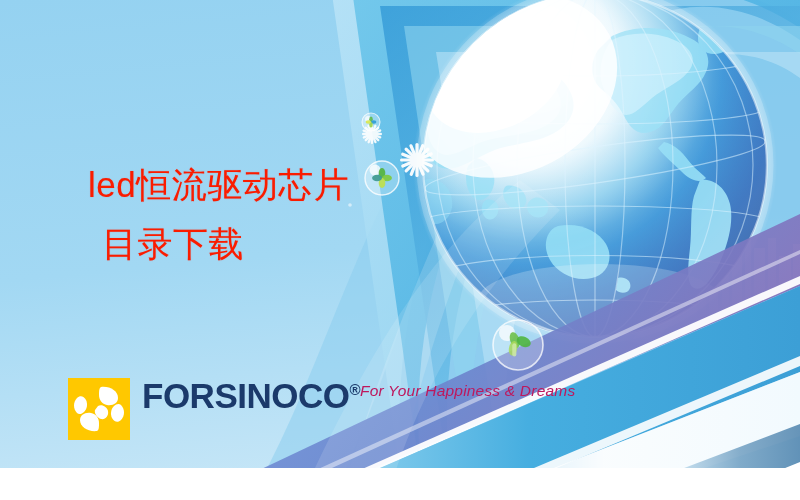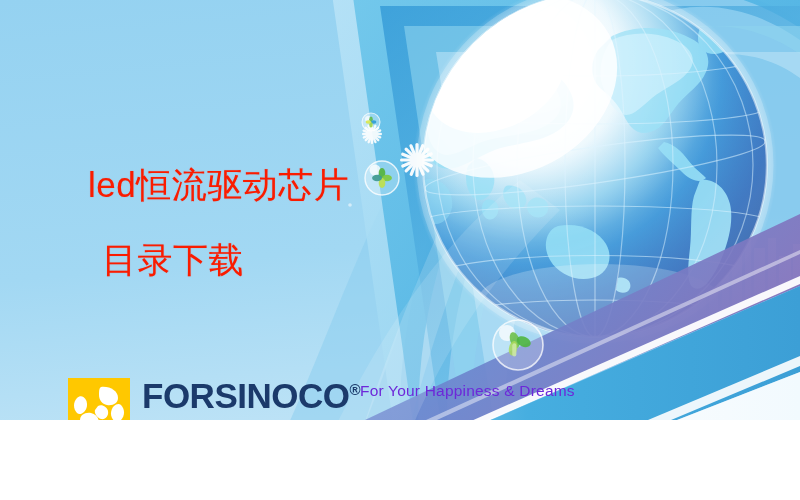--- a/index.html
+++ b/index.html
@@ -3,21 +3,21 @@
 <meta charset="utf-8">
 <style>
   html, body {
     margin: 0;
     padding: 0;
     background: #ffffff;
   }
   #stage {
     position: relative;
     width: 800px;
-    height: 420px;
+    height: 468px;
     overflow: hidden;
     font-family: "Liberation Sans", sans-serif;
     background: #9ed6f2;
   }
   #bg-svg {
     position: absolute;
     left: 0; top: 0;
     width: 800px; height: 500px;
     display: block;
   }
@@ -42,21 +42,21 @@
   .hl-latin {
     font-family: "Liberation Sans", sans-serif;
     font-weight: 500;
   }
   .hl-cjk {
     font-family: "DejaVu Serif", "Liberation Serif", serif;
     font-weight: 400;
   }
   .headline-line.second {
     padding-left: 14px;
-    margin-top: 30px;
+    margin-top: 14px;
   }
 
   
   .logo {
     position: absolute;
     left: 68px;
     top: 378px;
     z-index: 45;
     display: flex;
     align-items: flex-start;
@@ -88,24 +88,25 @@
   }
   .logo-reg {
     font-size: 15px;
     vertical-align: super;
     line-height: 1;
     font-weight: bold;
   }
   .logo-tagline {
     font-family: "Liberation Sans", sans-serif;
     font-size: 15.5px;
-    color: #6d28d9;
+    color: #be185d;
     letter-spacing: 0.2px;
     margin-top: 3px;
     white-space: nowrap;
+    font-style: italic;
   }
 </style>
 </head>
 <body>
 
 <div id="stage">
 
   <svg id="bg-svg" viewBox="0 0 800 500" preserveAspectRatio="none">
     <defs>
       <linearGradient id="gBase" x1="0" y1="0" x2="0.15" y2="1">

